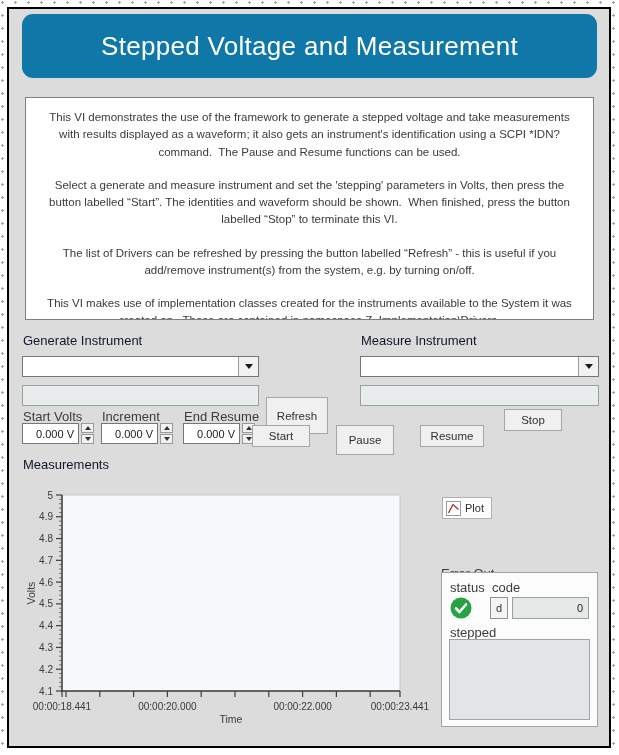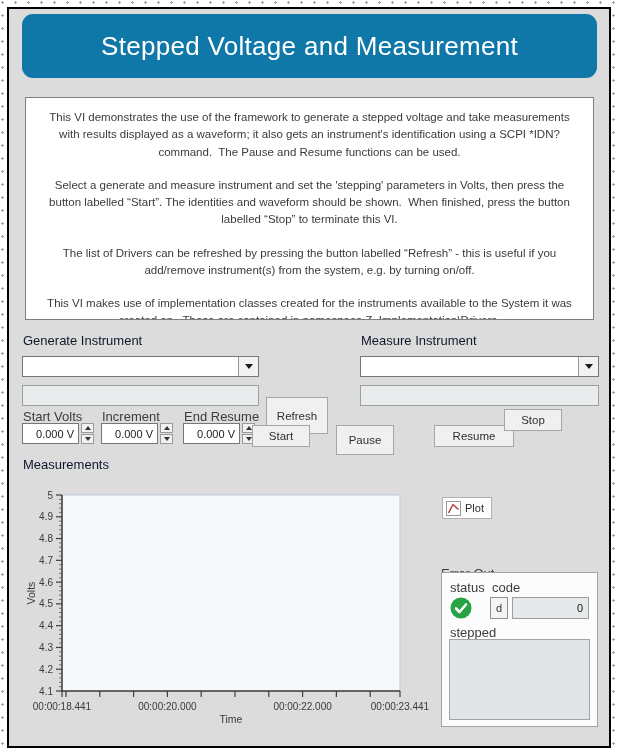--- a/index.html
+++ b/index.html
@@ -182,21 +182,21 @@
         <span class="tri-down-sm"></span>
       </div>
   </div>
 
   <div class="btn" style="left:243px; top:416px; width:58px; height:22px;">
     <span>Start</span>
   </div>
   <div class="btn" style="left:327px; top:416px; width:58px; height:30px;">
     <span>Pause</span>
   </div>
-  <div class="btn" style="left:425px; top:416px; width:80px; height:22px;">
+  <div class="btn" style="left:411px; top:416px; width:64px; height:22px;">
     <span>Resume</span>
   </div>
   <div class="btn" style="left:495px; top:400px; width:58px; height:22px;">
     <span>Stop</span>
   </div>
 
   <div class="section-label" style="left:14px; top:448px;">Measurements</div>
   <svg id="chart-svg" width="420" height="252">
       <rect x="47" y="17" width="338" height="196" fill="#f6f9fc" stroke="#bdc9d5" stroke-width="1"></rect>
       <line x1="41" y1="17" x2="47" y2="17" stroke="#3f3f3f" stroke-width="1.2"></line>

